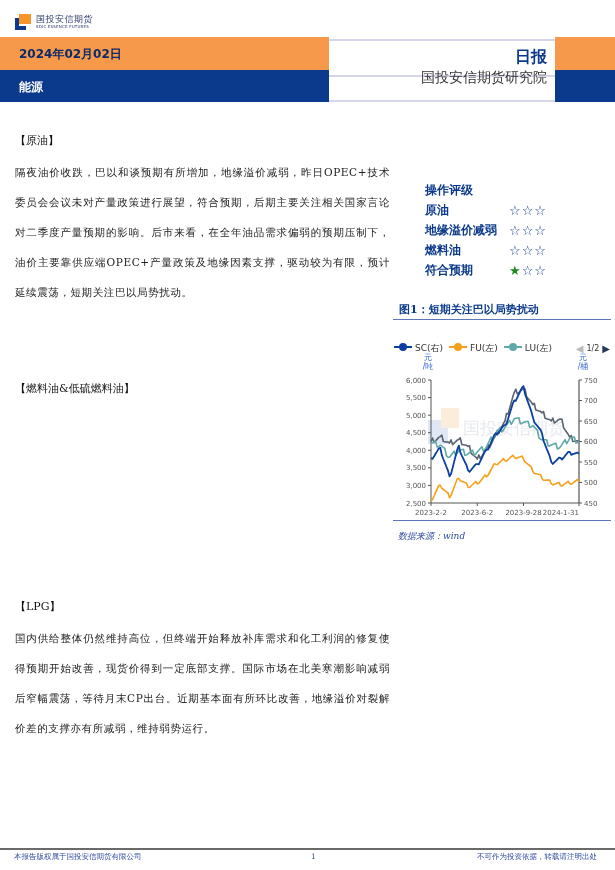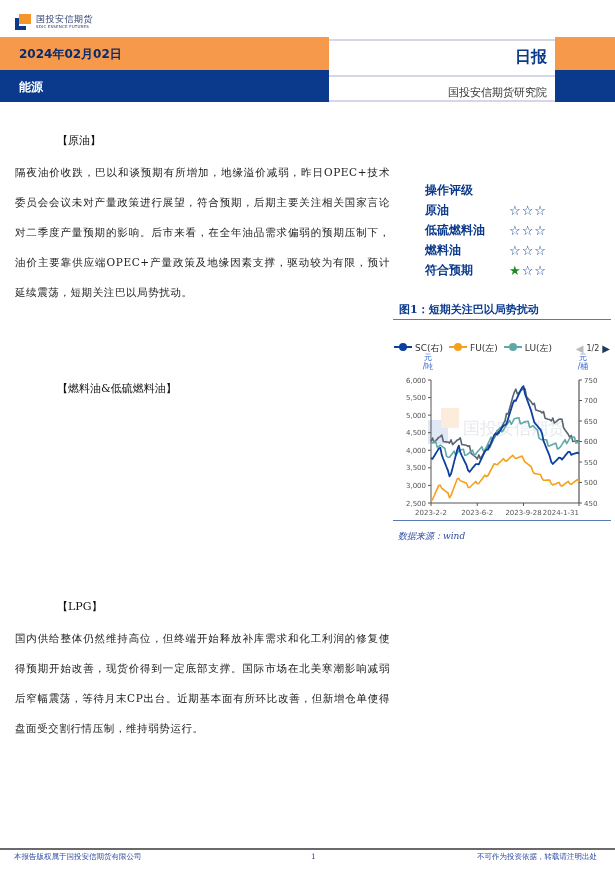--- a/index.html
+++ b/index.html
@@ -16,23 +16,23 @@
   .logo-en { font-family: "DejaVu Sans", sans-serif; font-size: 4px; color: #2a3a6a; margin-top: 1px; letter-spacing: 0.2px; }
 
   
   .band-orange { position: absolute; left: 0; top: 37px; width: 615px; height: 33px; background: #f6994a; }
   .band-navy { position: absolute; left: 0; top: 70px; width: 615px; height: 32px; background: #0b3a8c; }
   .date-text { position: absolute; left: 19px; top: 46px; font-family: "DejaVu Sans", sans-serif; font-weight: bold; font-size: 12px; color: #0b2a6a; }
   .sector-text { position: absolute; left: 19px; top: 79px; font-family: "DejaVu Sans", sans-serif; font-weight: bold; font-size: 12px; color: #ffffff; }
   .header-panel { position: absolute; left: 329px; top: 37px; width: 177px; height: 65px; background: #fff; }
   .hp-rule { position: absolute; left: 0; width: 100%; height: 2px; background: #d6d6ea; }
   .report-type { position: absolute; right: 8px; top: 10px; font-family: "DejaVu Sans", sans-serif; font-weight: bold; font-size: 16px; color: #0b3a8c; }
-  .institute { position: absolute; right: 8px; top: 48px; font-family: "DejaVu Sans", sans-serif; font-size: 11px; color: #333; }
+  .institute { position: absolute; right: 8px; top: 32px; font-family: "DejaVu Sans", sans-serif; font-size: 14px; color: #333; }
   .section { position: absolute; left: 15px; width: 375px; }
-  .sec-title { font-size: 11px; color: #111; height: 22px; line-height: 22px; margin-left: 42px; }
+  .sec-title { font-size: 11px; color: #111; height: 22px; line-height: 22px; }
   .sec-body { font-size: 10.5px; line-height: 30px; color: #222; text-align: justify; letter-spacing: 0.6px; }
 
   
   .rating { position: absolute; left: 425px; top: 180px; width: 170px; }
   .rating-title { font-size: 12px; font-weight: bold; color: #0b3a8c; height: 20px; line-height: 20px; }
   .rating-row { display: flex; height: 20px; line-height: 20px; align-items: center; }
   .rating-name { width: 84px; font-size: 12px; font-weight: bold; color: #0b3a8c; }
   .stars { display: flex; gap: 1px; }
   .star { font-family: "DejaVu Sans", sans-serif; font-size: 13px; line-height: 1; color: #0b3a8c; }
   .star.filled { color: #1f8a1f; }
@@ -92,36 +92,36 @@
   <div class="sec-title">【原油】</div>
   <div class="sec-body" style="margin-top:5px;">隔夜油价收跌，巴以和谈预期有所增加，地缘溢价减弱，昨日OPEC+技术委员会会议未对产量政策进行展望，符合预期，后期主要关注相关国家言论对二季度产量预期的影响。后市来看，在全年油品需求偏弱的预期压制下，油价主要靠供应端OPEC+产量政策及地缘因素支撑，驱动较为有限，预计延续震荡，短期关注巴以局势扰动。</div>
 </div>
 
 <div class="section" style="top:378px;">
   <div class="sec-title">【燃料油&amp;低硫燃料油】</div>
 </div>
 
 <div class="section" style="top:596px;">
   <div class="sec-title">【LPG】</div>
-  <div class="sec-body" style="margin-top:5px;">国内供给整体仍然维持高位，但终端开始释放补库需求和化工利润的修复使得预期开始改善，现货价得到一定底部支撑。国际市场在北美寒潮影响减弱后窄幅震荡，等待月末CP出台。近期基本面有所环比改善，但新增仓单使得盘面受交割行情压制，维持弱势运行。</div>
+  <div class="sec-body" style="margin-top:5px;">国内供给整体仍然维持高位，但终端开始释放补库需求和化工利润的修复使得预期开始改善，现货价得到一定底部支撑。国际市场在北美寒潮影响减弱后窄幅震荡，等待月末CP出台。近期基本面有所环比改善，地缘溢价对裂解价差的支撑亦有所减弱，维持弱势运行。</div>
 </div>
 
 <div class="rating">
   <div class="rating-title">操作评级</div>
   <div id="rating-rows">
       <div class="rating-row">
         <span class="rating-name">原油</span>
         <span class="stars">
           <span class="star">☆</span>
           <span class="star">☆</span>
           <span class="star">☆</span>
         </span>
       </div>
       <div class="rating-row">
-        <span class="rating-name">低硫燃料油</span>
+        <span class="rating-name">地缘溢价减弱</span>
         <span class="stars">
           <span class="star">☆</span>
           <span class="star">☆</span>
           <span class="star">☆</span>
         </span>
       </div>
       <div class="rating-row">
         <span class="rating-name">燃料油</span>
         <span class="stars">
           <span class="star">☆</span>

